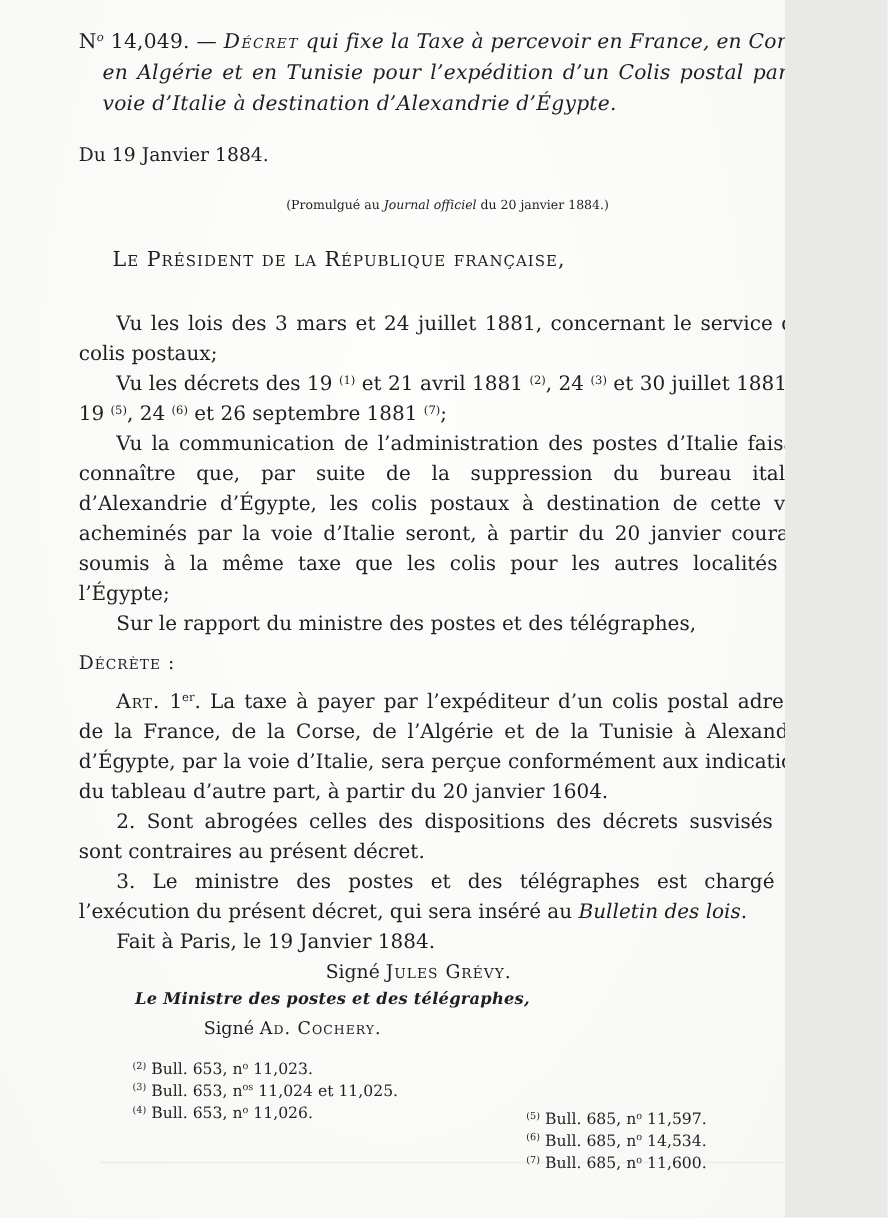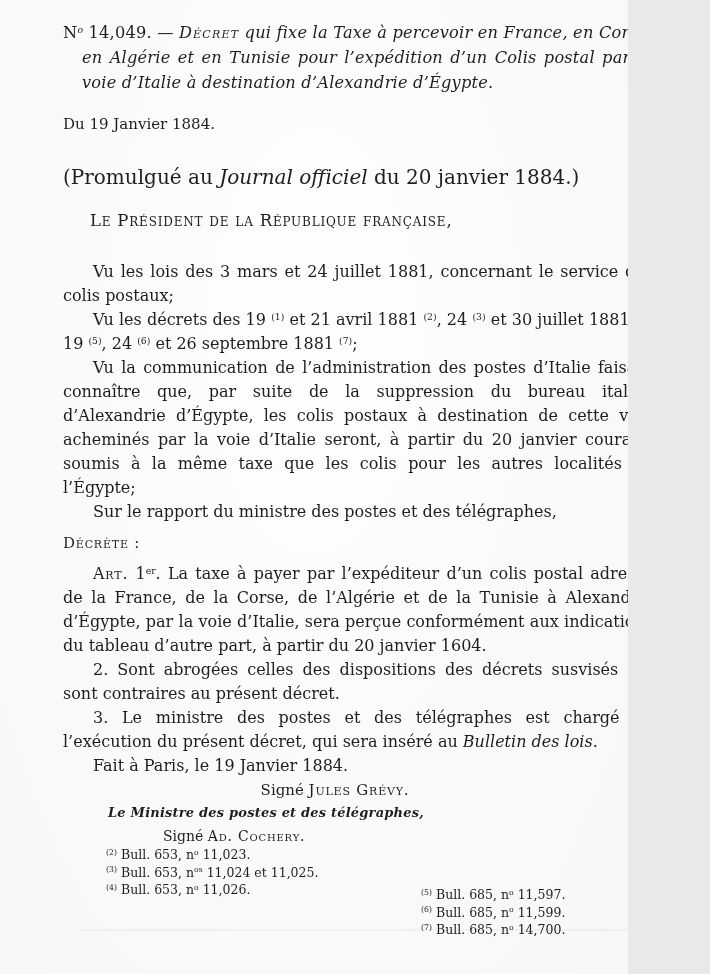--- a/index.html
+++ b/index.html
@@ -37,21 +37,21 @@
     font-size: 16.2px;
     line-height: 25px;
     text-align: justify;
     padding-left: 19px;
     text-indent: -19px;
     letter-spacing: 0.2px;
   }
 
   .dateline { margin-top: 19px; font-size: 15px; line-height: 20px; }
 
-  .promulg { margin-top: 34px; text-align: left; font-size: 20px; line-height: 19px; }
+  .promulg { margin-top: 21px; text-align: center; font-size: 10px; line-height: 19px; }
 
   .salutation {
     margin-top: 22px;
     font-variant: small-caps;
     letter-spacing: 0.8px;
     font-size: 16.5px;
     line-height: 24px;
     text-indent: 27px;
   }
 
@@ -124,18 +124,18 @@
   </div>
 
   <div class="fn fn-left">
     <p><sup>(2)</sup><span> Bull. 653, n</span><sup>o</sup><span> 11,023.</span></p>
     <p><sup>(3)</sup><span> Bull. 653, n</span><sup>os</sup><span> 11,024 et 11,025.</span></p>
     <p><sup>(4)</sup><span> Bull. 653, n</span><sup>o</sup><span> 11,026.</span></p>
   </div>
 
   <div class="fn fn-right">
     <p><sup>(5)</sup><span> Bull. 685, n</span><sup>o</sup><span> 11,597.</span></p>
-    <p><sup>(6)</sup><span> Bull. 685, n</span><sup>o</sup><span> 11,599.</span></p>
-    <p><sup>(7)</sup><span> Bull. 685, n</span><sup>o</sup><span> 14,700.</span></p>
+    <p><sup>(6)</sup><span> Bull. 685, n</span><sup>o</sup><span> 14,534.</span></p>
+    <p><sup>(7)</sup><span> Bull. 685, n</span><sup>o</sup><span> 11,600.</span></p>
   </div>
 
   <div class="scan-artifact"></div>
 </div>
 
 </body></html>

